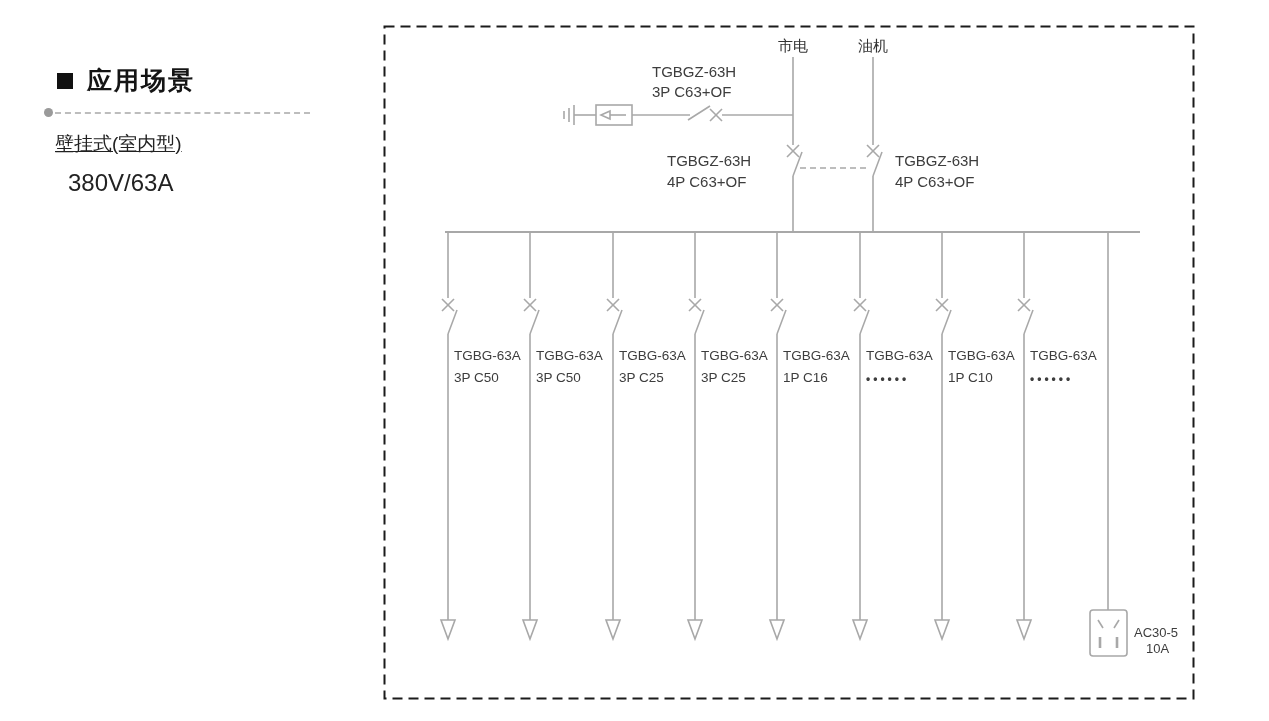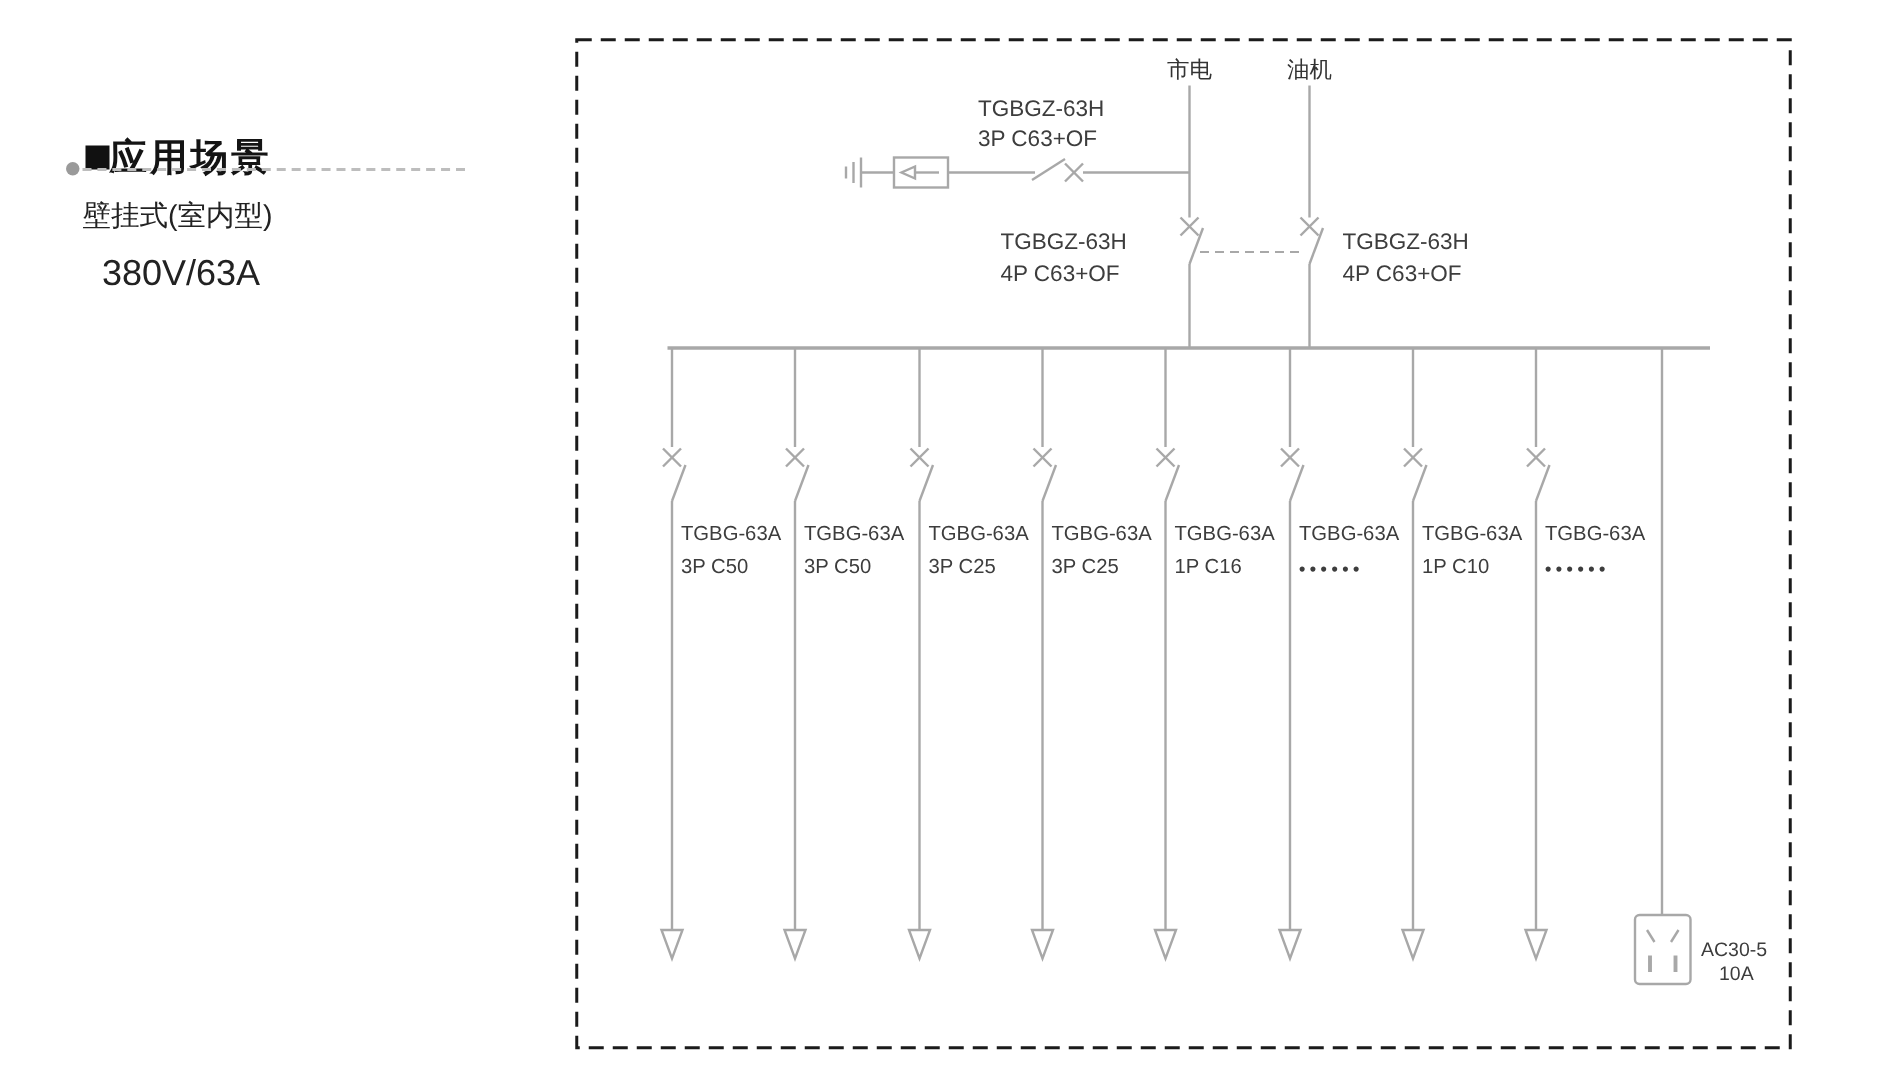--- a/index.html
+++ b/index.html
@@ -1,27 +1,27 @@
 <!DOCTYPE html>
 <html><head>
 <meta charset="utf-8">
 <style>
   html,body{margin:0;padding:0;}
   body{
     width:1269px;height:721px;position:relative;background:#ffffff;
     font-family:"Liberation Sans",sans-serif;overflow:hidden;
   }
   .panel{position:absolute;left:0;top:0;width:380px;height:721px;}
-  .title-row{position:absolute;left:57px;top:64px;display:flex;align-items:center;gap:0;margin-top:24px;}
+  .title-row{position:absolute;left:57px;top:64px;display:flex;align-items:center;gap:14px;}
   .title-sq{width:16px;height:16px;background:#111;display:inline-block;}
   .title-txt{font-size:25px;font-weight:bold;color:#141414;letter-spacing:2px;}
   .divider{position:absolute;left:44px;top:108px;width:266px;display:flex;align-items:center;}
   .divider .dot{width:9px;height:9px;border-radius:50%;background:#9a9a9a;flex:0 0 auto;}
   .divider .dash{flex:1;border-top:2px dashed #bdbdbd;margin-left:2px;}
-  .sub1{position:absolute;left:55px;top:131px;font-size:19px;color:#222;}
+  .sub1{position:absolute;left:55px;top:131px;font-size:19px;color:#222;text-decoration:underline;}
   .sub2{position:absolute;left:68px;top:169px;font-size:24px;color:#222;}
   svg{position:absolute;left:0;top:0;}
   .ln{stroke:#a8a8a8;stroke-width:1.6;fill:none;}
   .ln2{stroke:#a8a8a8;stroke-width:2.2;fill:none;}
   .xm{stroke:#a8a8a8;stroke-width:1.6;}
   .dashln{stroke:#a8a8a8;stroke-width:1.4;stroke-dasharray:6 4;fill:none;}
   .frame{stroke:#1b1b1b;stroke-width:2;fill:none;stroke-dasharray:10 6;}
   .arrow{fill:#ffffff;stroke:#a8a8a8;stroke-width:1.6;}
   .box{fill:#ffffff;stroke:#a8a8a8;stroke-width:1.6;}
   text{fill:#3d3d3d;font-family:"Liberation Sans",sans-serif;}

